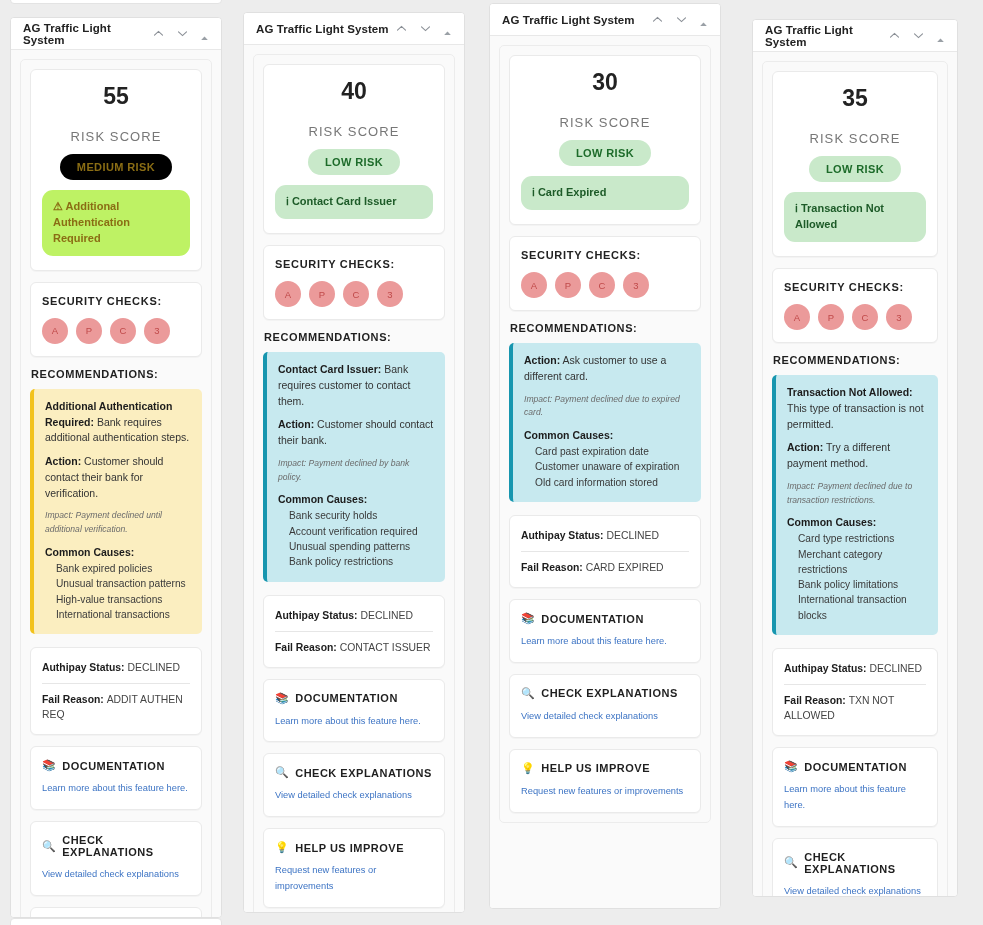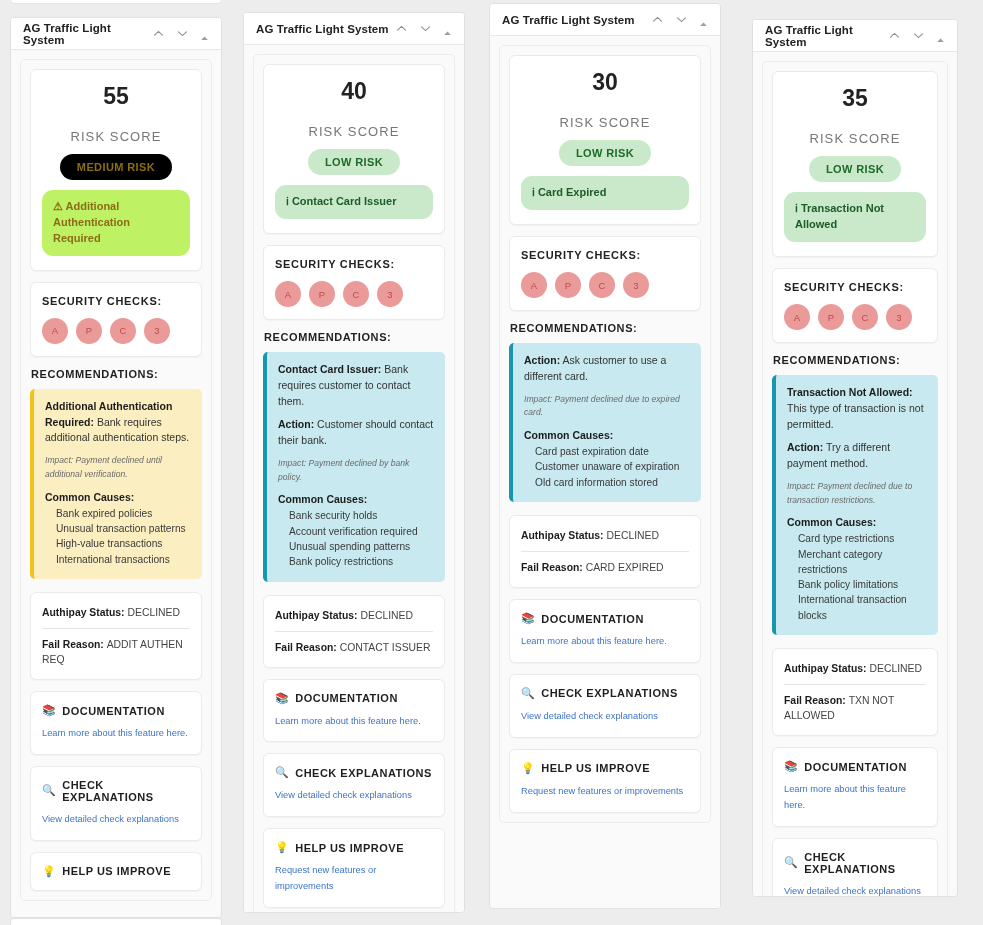--- a/index.html
+++ b/index.html
@@ -200,20 +200,23 @@
                 <div class="dot">3</div>
               </div>
         </div>
 
         <div class="rec-head">RECOMMENDATIONS:</div>
 
         <div class="rec-box rec-yellow">
           <div class="rec-p">
             <b>Additional Authentication Required:</b><span> Bank requires additional authentication steps.</span>
           </div>
+          <div class="rec-p">
+            <b>Action:</b><span> Customer should contact their bank for verification.</span>
+          </div>
           <div class="rec-impact">Impact: Payment declined until additional verification.</div>
           <div class="rec-causes-title">Common Causes:</div>
           <ul class="rec-causes">
                 <li>Bank expired policies</li>
                 <li>Unusual transaction patterns</li>
                 <li>High-value transactions</li>
                 <li>International transactions</li>
               </ul>
         </div>
 

